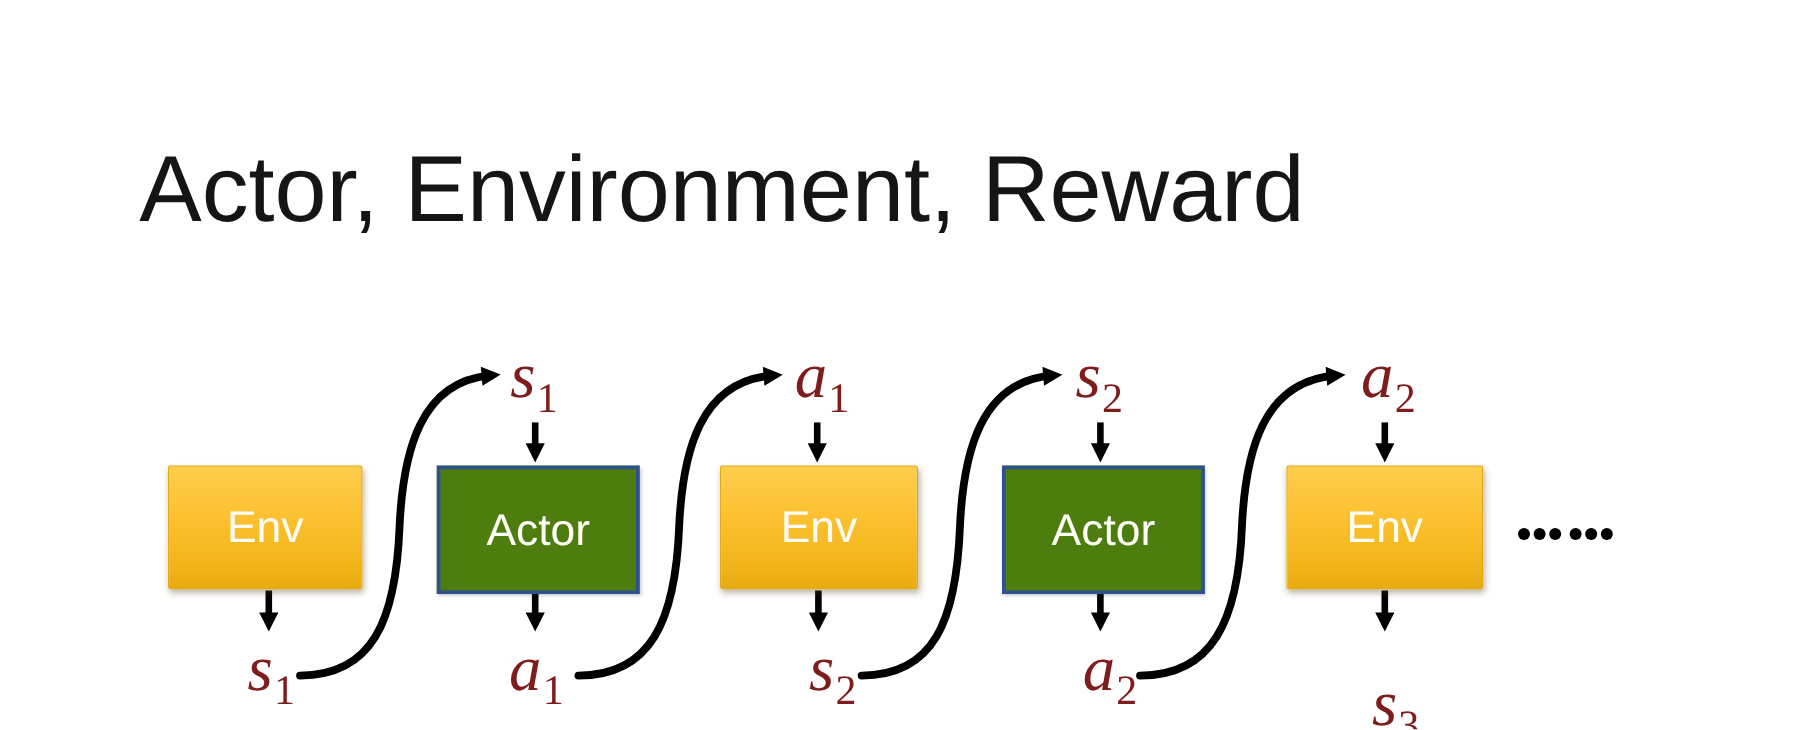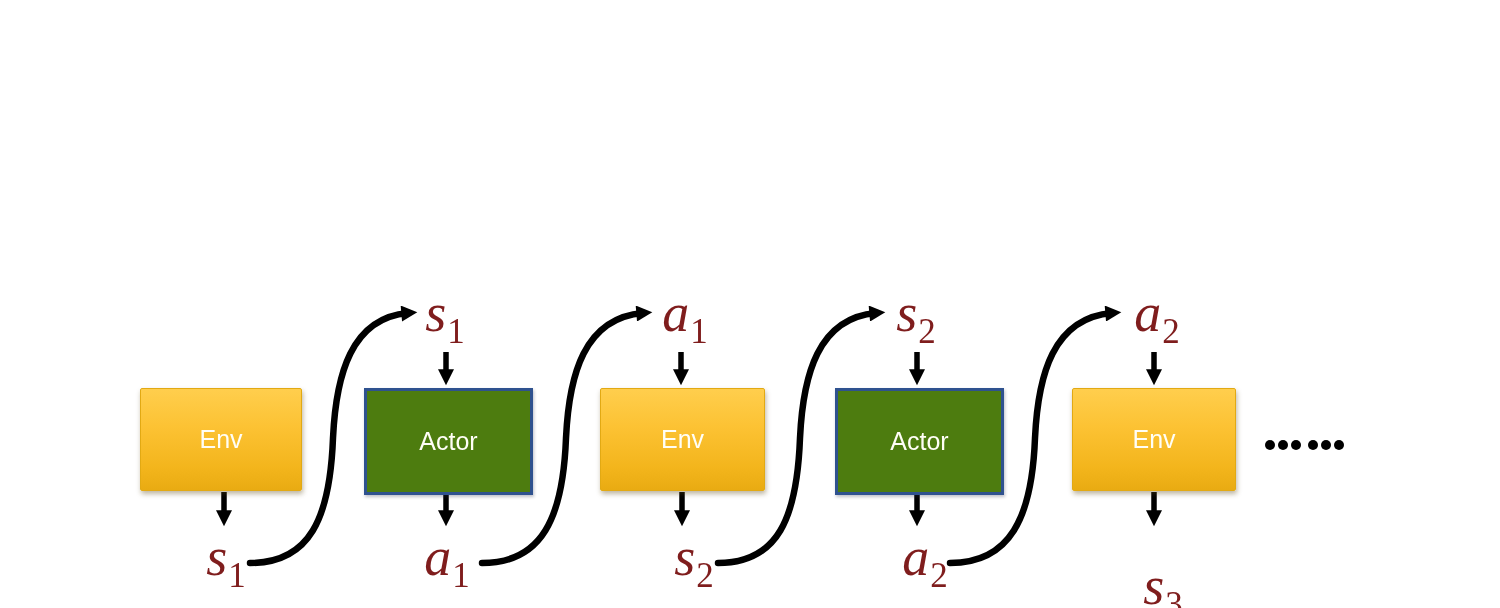--- a/index.html
+++ b/index.html
@@ -20,21 +20,21 @@
     letter-spacing:0px;
     color:#151515;
     white-space:nowrap;
   }
   .diagram{position:absolute;left:0;top:0;width:1500px;height:608px;}
   svg.arrow-layer{position:absolute;left:0;top:0;}
   .box{
     position:absolute;
     display:flex;align-items:center;justify-content:center;
     color:#fffef6;
-    font-size:25px;
+    font-size:37px;
     line-height:1;
     text-align:center;
   }
   .box.env{
     background:linear-gradient(180deg,#ffce4d 0%,#fcc233 38%,#f3b51c 78%,#e9ab12 100%);
     border:1px solid #e2a913;
     border-radius:2px;
     box-shadow:1px 3px 5px rgba(90,70,20,0.40);
   }
   .box.actor{
@@ -60,20 +60,21 @@
     font-size:35px;
     position:relative;
     top:12px;
     margin-left:1px;
   }
 </style>
 </head>
 <body>
 
 <div class="slide">
+  <h1 class="slide-title">Actor, Environment, Reward</h1>
   <div class="diagram">
     <svg class="arrow-layer" width="1500" height="608" viewBox="0 0 1500 608" xmlns="http://www.w3.org/2000/svg">
       <defs>
         <marker id="ah" viewBox="0 0 12 12" refX="5" refY="6" markerWidth="17" markerHeight="16" markerUnits="userSpaceOnUse" orient="auto">
           <path d="M0,0 L12,6 L0,12 Z" fill="#000"></path>
         </marker>
       </defs>
       <g id="svg-content">
           <line x1="446" y1="352" x2="446" y2="376" stroke="#000000" stroke-width="5.5" marker-end="url(#ah)"></line>
           <line x1="681" y1="352" x2="681" y2="376" stroke="#000000" stroke-width="5.5" marker-end="url(#ah)"></line>

